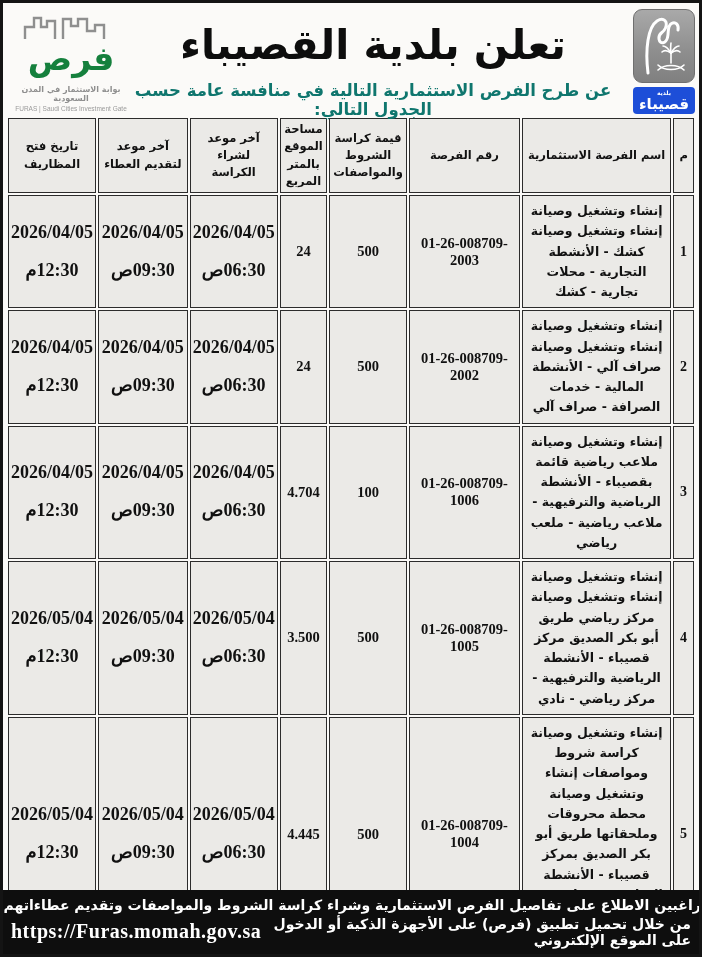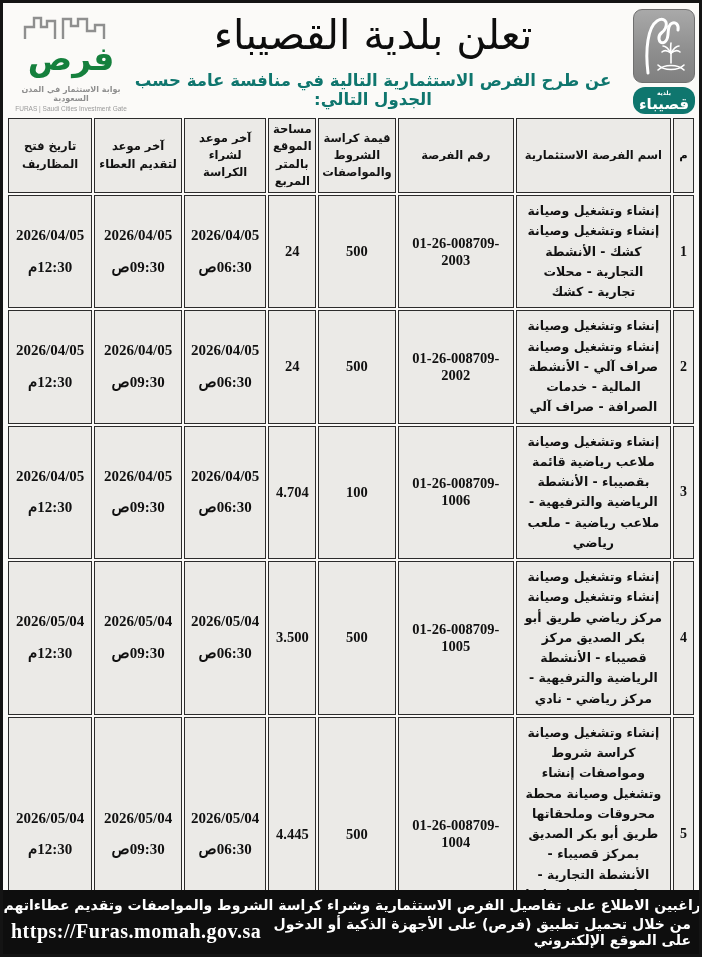--- a/index.html
+++ b/index.html
@@ -9,36 +9,36 @@
     width: 702px; height: 957px;
     background: #fbfaf8;
     border: 3px solid #141414;
     overflow: hidden;
     direction: rtl;
   }
   
   .header { position: relative; height: 112px; background: #fbfaf8; }
   .center-head { position: absolute; right: 78px; left: 122px; top: 0; text-align: center; }
   .ad-title {
-    font-size: 41px; font-weight: normal; color: #0d0d0d;
-    letter-spacing: -1px; line-height: 1.5; margin-top: 2px;
+    font-size: 41px; font-weight: bold; color: #0d0d0d;
+    letter-spacing: -1px; line-height: 1.5; margin-top: 12px;
   }
   .ad-subtitle { font-size: 16.5px; font-weight: bold; color: #0f766e; margin-top: 4px; }
 
   
   .muni-logo { position: absolute; top: 6px; left: auto; right: 4px; width: 64px; }
   .muni-icon {
     width: 62px; height: 74px; border-radius: 9px;
     background: linear-gradient(180deg,#a9a9a9 0%,#8d8d8d 60%,#808080 100%);
     border: 1px solid #6f6f6f;
     display: flex; align-items: center; justify-content: center;
   }
   .muni-label {
-    width: 62px; height: 27px; margin-top: 4px; border-radius: 12px;
-    background: #0f766e; color: #fff;
+    width: 62px; height: 27px; margin-top: 4px; border-radius: 4px;
+    background: #1d4ed8; color: #fff;
     display: flex; flex-direction: column; align-items: center; justify-content: center;
     line-height: 1;
   }
   .muni-label .small { font-size: 6px; font-weight: bold; }
   .muni-label .big { font-size: 15px; font-weight: bold; margin-top: 1px; }
 
   
   .furas-logo { position: absolute; top: 8px; left: 12px; width: 112px; text-align: center; direction: ltr; }
   .furas-word {
     font-size: 33px; font-weight: bold; color: #15803d;
@@ -61,21 +61,21 @@
   table.opps th { font-size: 11.5px; font-weight: bold; height: 50px; padding: 2px 3px; line-height: 1.5; }
   td.c-idx { font-family: "Liberation Serif", serif; font-size: 14px; font-weight: bold; width: 22px; }
   td.c-name {
     font-size: 12.5px; font-weight: bold; line-height: 1.62;
     padding: 5px 7px; text-align: justify; text-align-last: center; margin-left: 36px;
   }
   td.c-num, td.c-val, td.c-area {
     font-family: "Liberation Serif", serif; font-size: 14.5px; font-weight: bold;
     direction: ltr;
   }
-  td.c-date { font-family: "Liberation Serif", serif; font-size: 15px; font-weight: bold; line-height: 2.1; padding: 2px; }
+  td.c-date { font-family: "Liberation Serif", serif; font-size: 18px; font-weight: bold; line-height: 2.1; padding: 2px; }
   td.c-date span { display: block; }
   
   tbody tr:nth-child(1) td { height: 82px; }
   tbody tr:nth-child(2) td { height: 87px; }
   tbody tr:nth-child(3) td { height: 107px; }
   tbody tr:nth-child(4) td { height: 107px; }
   tbody tr:nth-child(5) td { height: 160px; }
   tbody tr:nth-child(6) td { height: 156px; }
 
   

